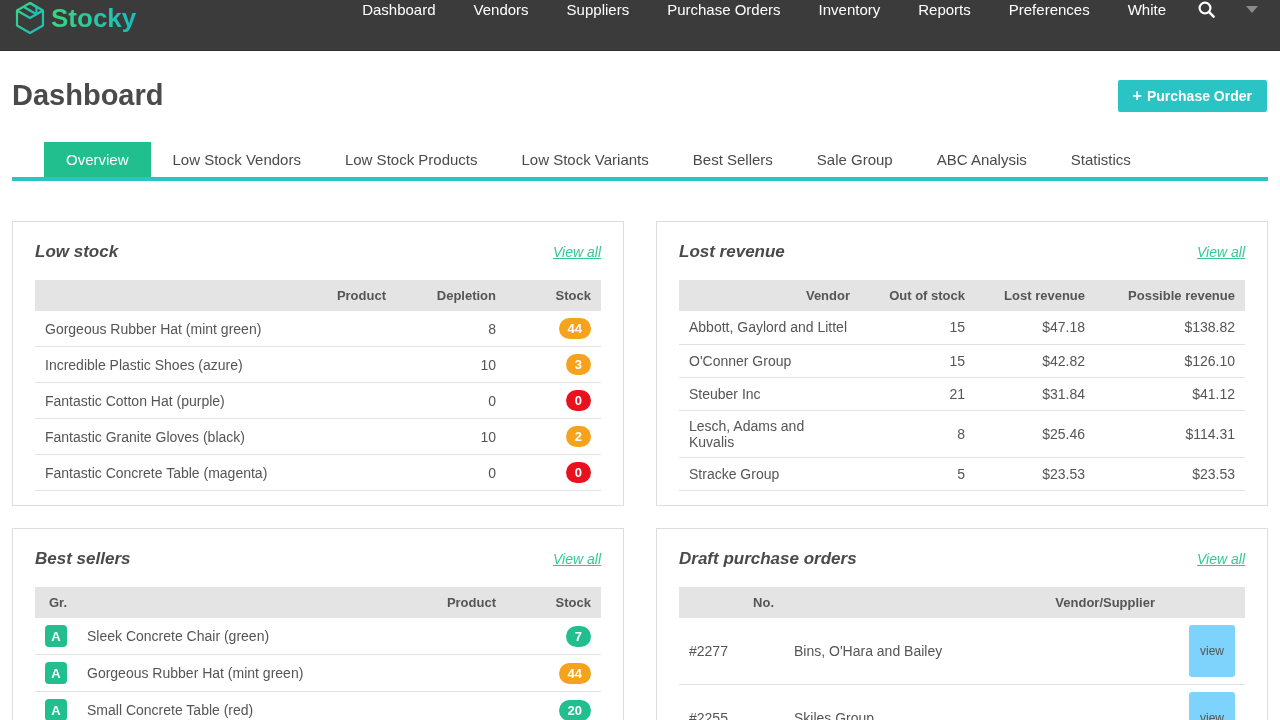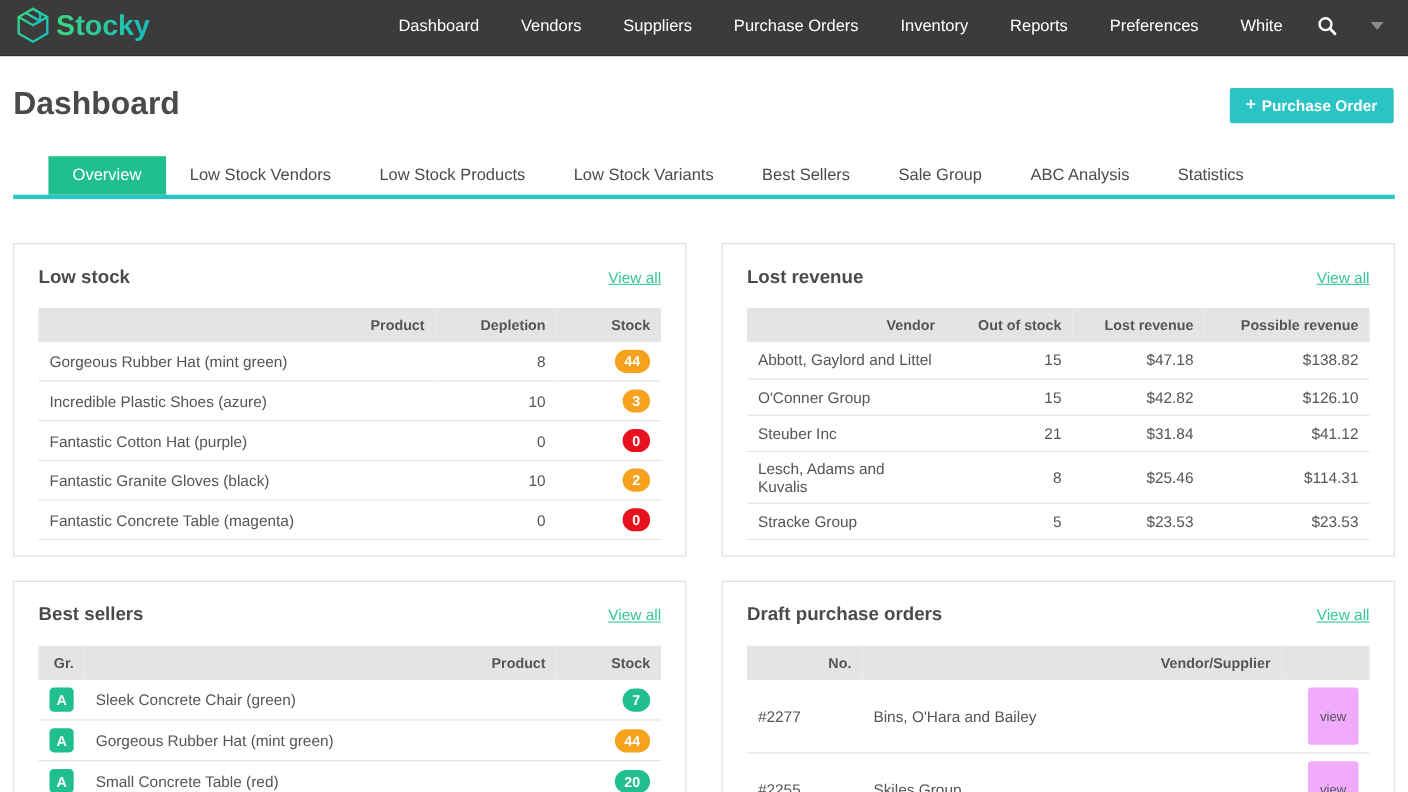--- a/index.html
+++ b/index.html
@@ -7,21 +7,21 @@
   body {
     width:1280px; height:720px; overflow:hidden;
     background:#ffffff;
     font-family:"Liberation Sans", sans-serif;
     -webkit-font-smoothing:antialiased;
   }
 
   
   .nav {
     height:51px; background:#3b3b3b;
-    display:flex; align-items:center;
+    display:flex; align-items:flex-start;
     padding:0 22px 4px 14px;
     border-bottom:1px solid #2f2f2f;
   }
   .brand { display:flex; align-items:center; gap:5px; }
   .brand-name {
     font-size:26px; font-weight:bold; letter-spacing:0;
     background:linear-gradient(90deg,#3bd57f,#17bdc0);
     -webkit-background-clip:text; background-clip:text; color:transparent;
   }
   .nav-links { margin-left:auto; display:flex; align-items:center; }
@@ -61,21 +61,21 @@
   }
   .tab[data-active="true"] { background:#21bf8e; color:#ffffff; }
 
   
   .grid {
     display:grid; grid-template-columns:1fr 1fr;
     column-gap:32px; row-gap:22px;
     margin:40px 12px 0 12px;
   }
   .panel { border:1px solid #dddddd; padding:20px 22px 14px 22px; background:#fff; }
-  .panel-head { display:flex; justify-content:space-between; align-items:baseline; margin-bottom:18px; }
+  .panel-head { display:flex; justify-content:space-between; align-items:baseline; margin-bottom:18px;font-style:italic; }
   .panel-title { font-size:17px; font-weight:bold; color:#4a4a4a; }
   .view-all { color:#36c795; font-size:14px; text-decoration:underline; cursor:pointer; }
 
   table { width:100%; border-collapse:collapse; font-size:14px; color:#555555; }
   th {
     background:#e4e4e4; text-align:right; font-size:13px; font-weight:bold;
     color:#555555; padding:8px 10px; white-space:nowrap;
   }
   td { padding:7px 10px; border-bottom:1px solid #e2e2e2; height:33px; }
   .r { text-align:right; }
@@ -89,21 +89,21 @@
   .pill[data-level="danger"]  { background:#e8121f; }
   .pill[data-level="ok"]      { background:#21bf8e; }
 
   .grade {
     display:inline-flex; width:22px; height:22px; border-radius:4px;
     background:#21bf8e; color:#fff; font-weight:bold; font-size:13px;
     align-items:center; justify-content:center;
   }
 
   .view-btn {
-    background:#f0abfc; border:none; border-radius:3px;
+    background:#7dd3fc; border:none; border-radius:3px;
     font-family:"Liberation Sans", sans-serif;
     padding:19px 11px; font-size:12px; color:#555; cursor:pointer; float:right;
   }
 </style>
 </head>
 <body>
 
 <div class="nav">
   <div class="brand">
     <span style="display:flex;">

